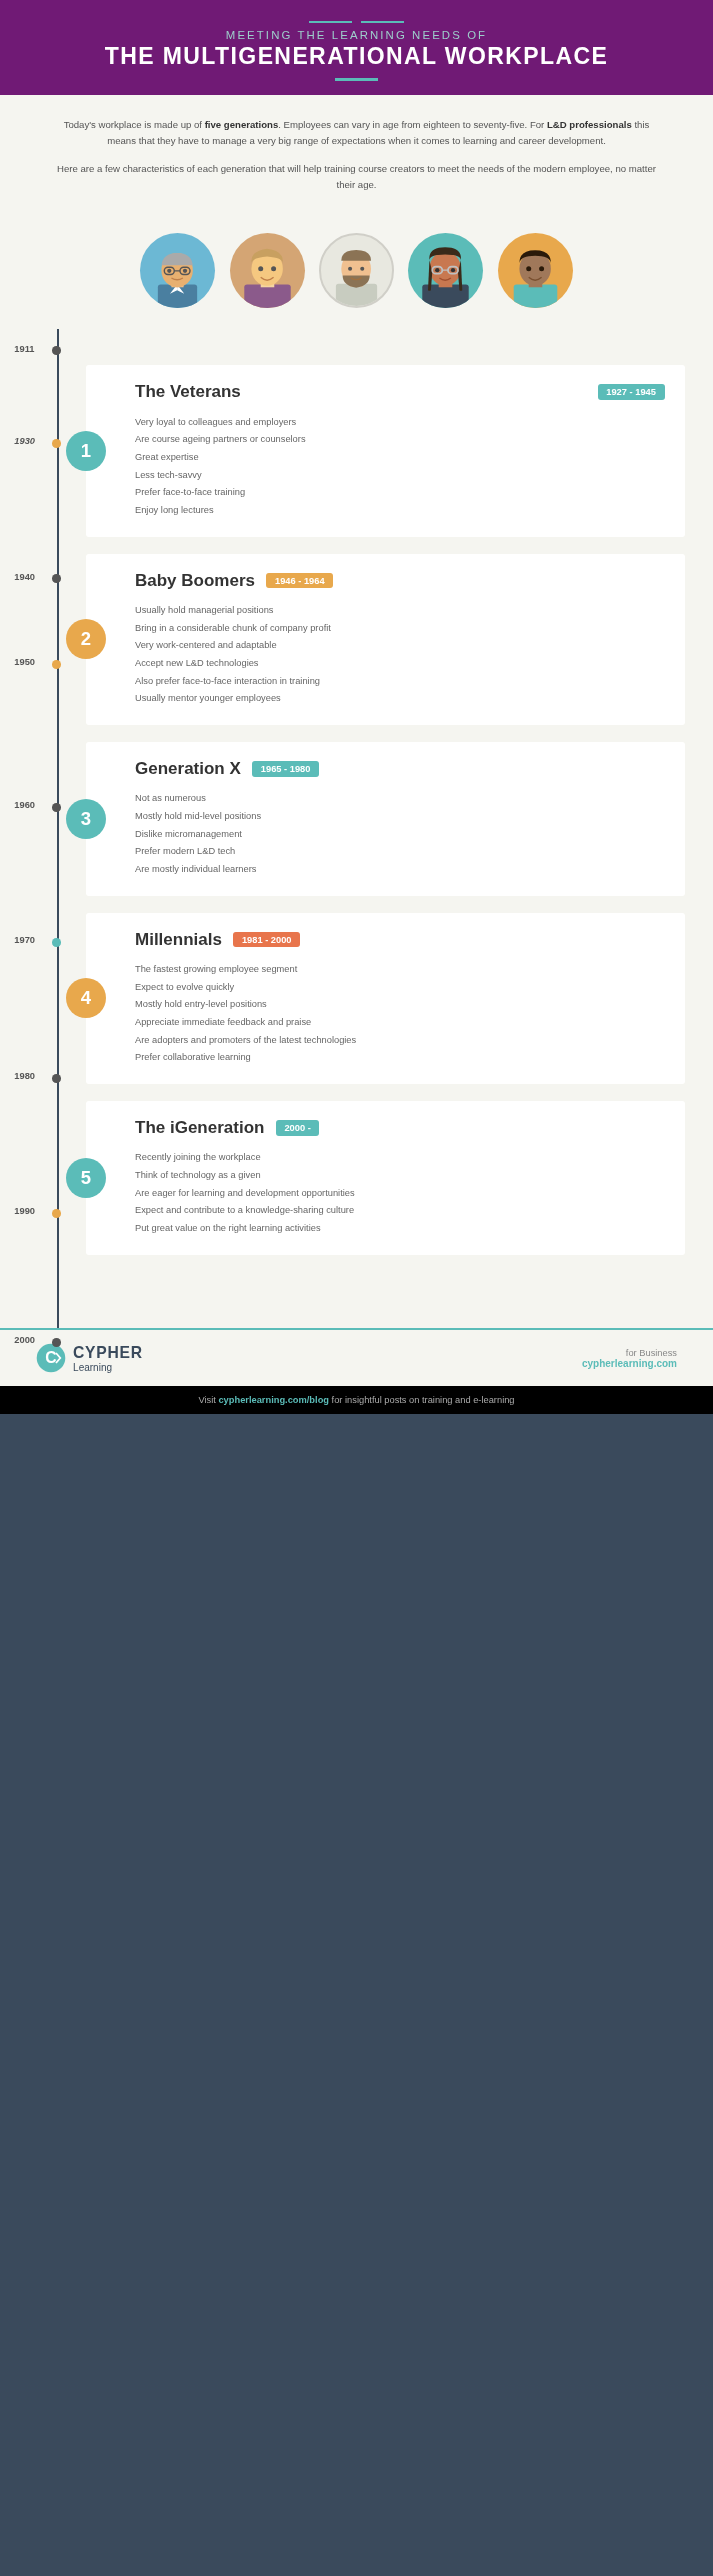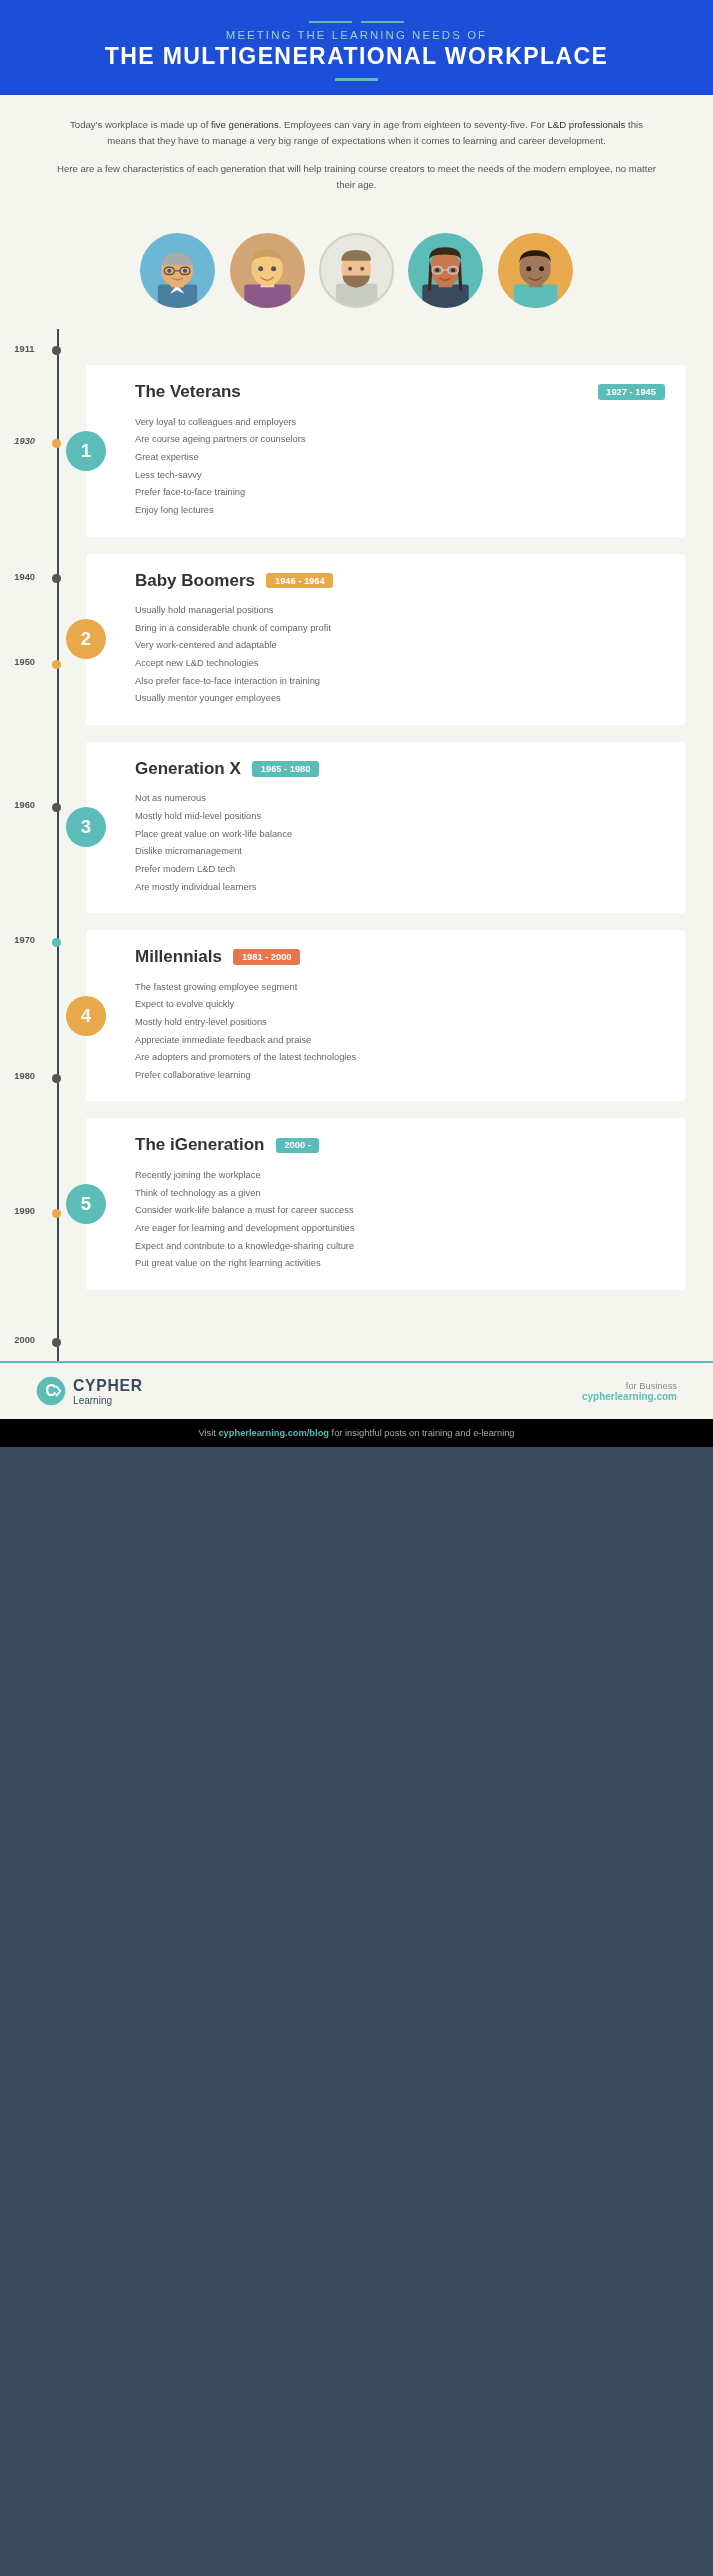--- a/index.html
+++ b/index.html
@@ -5,21 +5,21 @@
     * { box-sizing: border-box; margin: 0; padding: 0; }
     body {
       width: 713px;
       background: #3a4a5c;
       font-family: 'Arial', sans-serif;
       color: #333;
     }
 
     
     .header-banner {
-      background: #1d4ed8;
+      background: #701a75;
       text-align: center;
       padding: 21.4px 28.5px 14.3px;
       position: relative;
     }
     .header-subtitle {
       font-size: 11.4px;
       color: #9ecfcc;
       letter-spacing: 2.1px;
       text-transform: uppercase;
       font-weight: 300;
@@ -46,21 +46,21 @@
       padding: 21.4px 57px 14.3px;
       text-align: center;
     }
     .intro-text {
       font-size: 9.6px;
       line-height: 1.7;
       color: #555;
       margin-bottom: 11.4px;
     }
     .intro-text strong {
-      font-weight: 400;
+      font-weight: 700;
       color: #333;
     }
 
     
     .avatars-section {
       background: #f5f5f0;
       display: flex;
       justify-content: center;
       gap: 14.3px;
       padding: 14.3px 0 21.4px;
@@ -438,21 +438,20 @@
     <div style="position:absolute; left:-20px; top:50%; transform:translateY(-50%); width:40px; height:40px; border-radius:50%; display:flex; align-items:center; justify-content:center; font-size:18.5px; font-weight:900; color:white; background:#5bbcb8;">
       <span>3</span>
     </div>
     <div style="display:flex; align-items:center; gap:11.4px; margin-bottom:11.4px;">
       <span style="font-size:17px; font-weight:900; color:#333;">Generation X</span>
       <span style="padding:2.9px 8.6px; border-radius:2.9px; font-size:9.3px; font-weight:700; color:white; background:#5bbcb8;">1965 - 1980</span>
     </div>
     <ul style="list-style:none; padding:0;">
       <li style="font-size:9.3px; color:#666; line-height:1.9;">Not as numerous</li>
       <li style="font-size:9.3px; color:#666; line-height:1.9;">Mostly hold mid-level positions</li>
-      <li style="font-size:9.3px; color:#666; line-height:1.9;">Place great value on work-life balance</li>
       <li style="font-size:9.3px; color:#666; line-height:1.9;">Dislike micromanagement</li>
       <li style="font-size:9.3px; color:#666; line-height:1.9;">Prefer modern L&amp;D tech</li>
       <li style="font-size:9.3px; color:#666; line-height:1.9;">Are mostly individual learners</li>
     </ul>
   </div>
 
   <span class="timeline-year" style="position:absolute; left:14.3px; top:606px; font-size:9.3px; color:#555; font-weight:600;">1970</span>
   <div class="timeline-dot" style="position:absolute; left:52px; top:609px; width:8.6px; height:8.6px; border-radius:50%; background:#5bbcb8;"></div>
 
   <span class="timeline-year" style="position:absolute; left:14.3px; top:742px; font-size:9.3px; color:#555; font-weight:600;">1980</span>
@@ -486,21 +485,20 @@
     <div style="position:absolute; left:-20px; top:50%; transform:translateY(-50%); width:40px; height:40px; border-radius:50%; display:flex; align-items:center; justify-content:center; font-size:18.5px; font-weight:900; color:white; background:#5bbcb8;">
       <span>5</span>
     </div>
     <div style="display:flex; align-items:center; gap:11.4px; margin-bottom:11.4px;">
       <span style="font-size:17px; font-weight:900; color:#333;">The iGeneration</span>
       <span style="padding:2.9px 8.6px; border-radius:2.9px; font-size:9.3px; font-weight:700; color:white; background:#5bbcb8;">2000 -</span>
     </div>
     <ul style="list-style:none; padding:0;">
       <li style="font-size:9.3px; color:#666; line-height:1.9;">Recently joining the workplace</li>
       <li style="font-size:9.3px; color:#666; line-height:1.9;">Think of technology as a given</li>
-      <li style="font-size:9.3px; color:#666; line-height:1.9;">Consider work-life balance a must for career success</li>
       <li style="font-size:9.3px; color:#666; line-height:1.9;">Are eager for learning and development opportunities</li>
       <li style="font-size:9.3px; color:#666; line-height:1.9;">Expect and contribute to a knowledge-sharing culture</li>
       <li style="font-size:9.3px; color:#666; line-height:1.9;">Put great value on the right learning activities</li>
     </ul>
   </div>
 
   <div style="height:43px;"></div>
 </div>
 
 <div class="footer">

